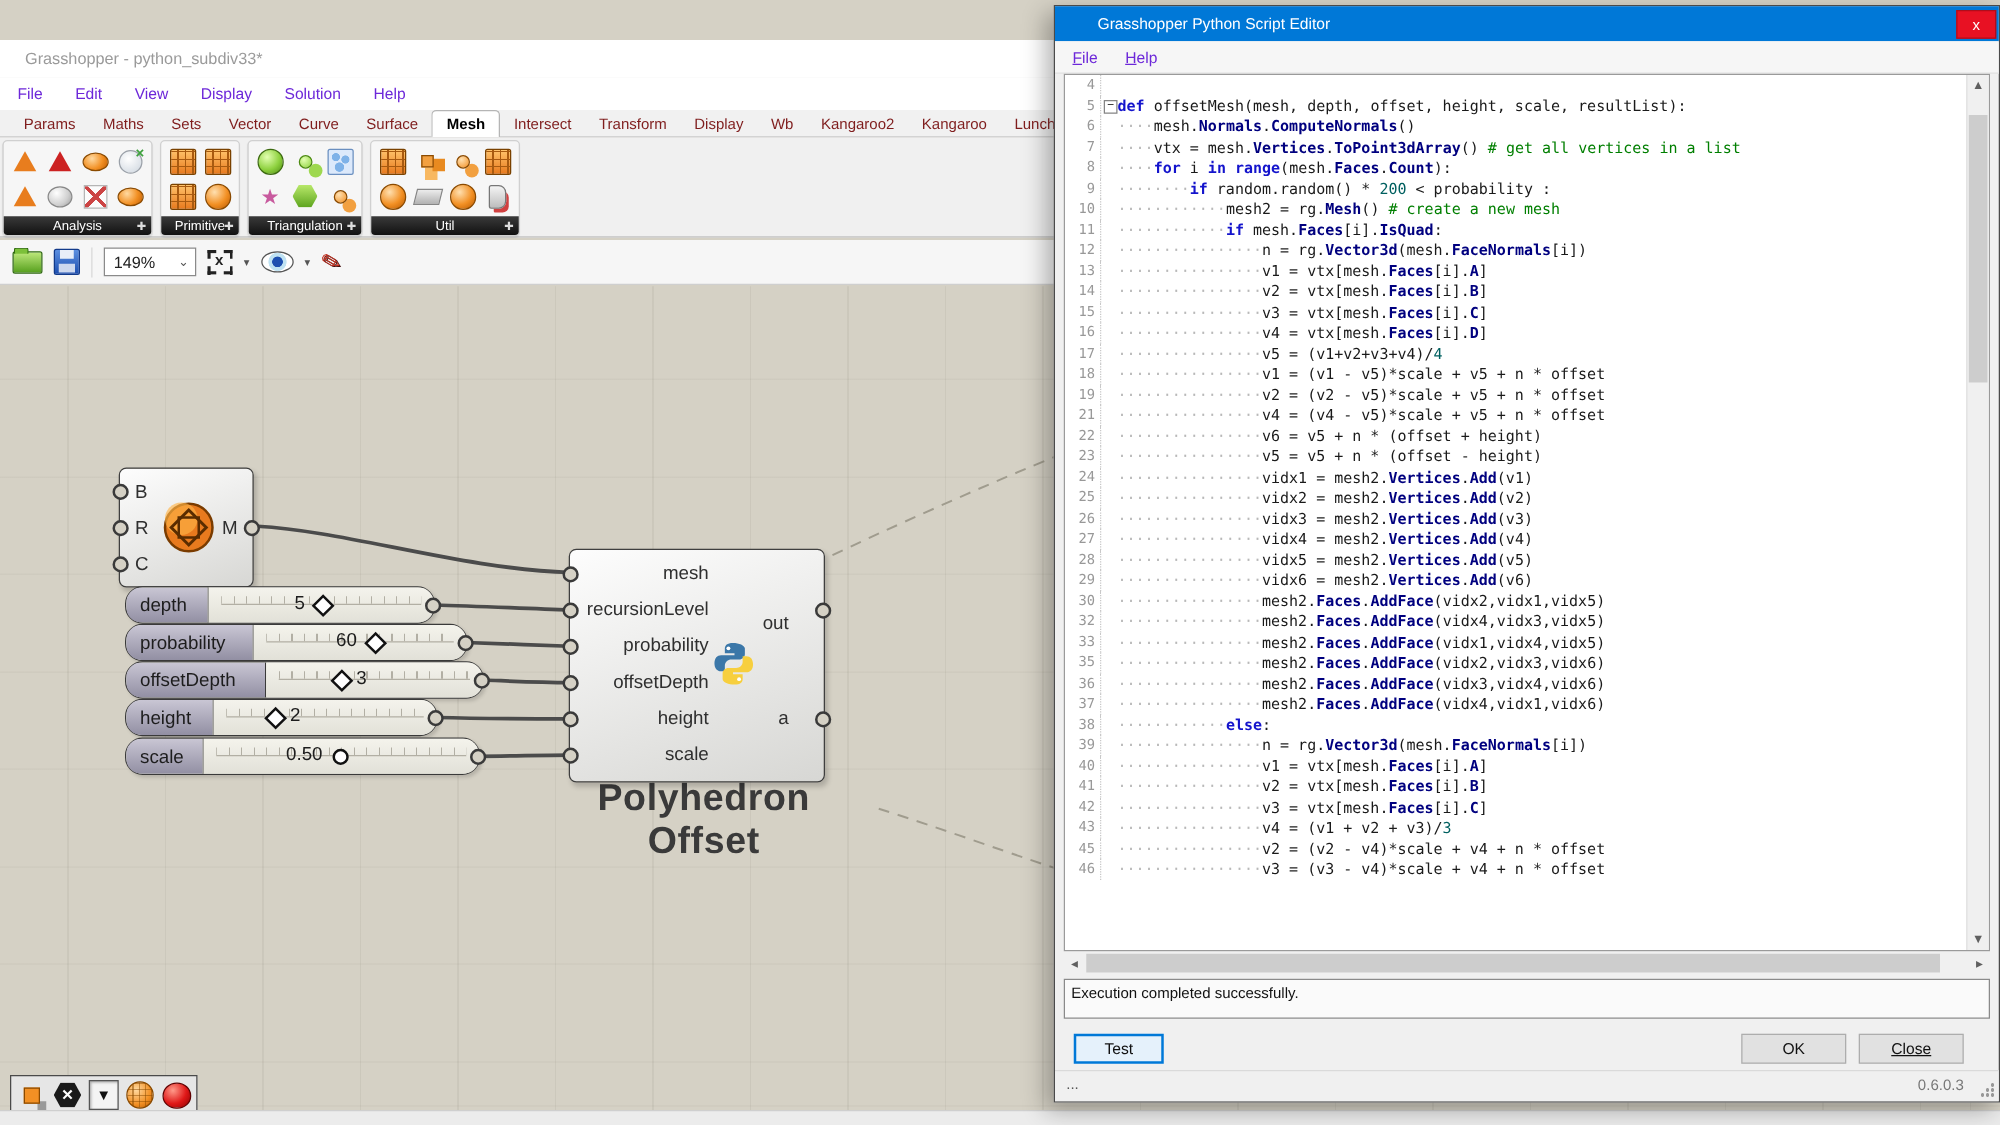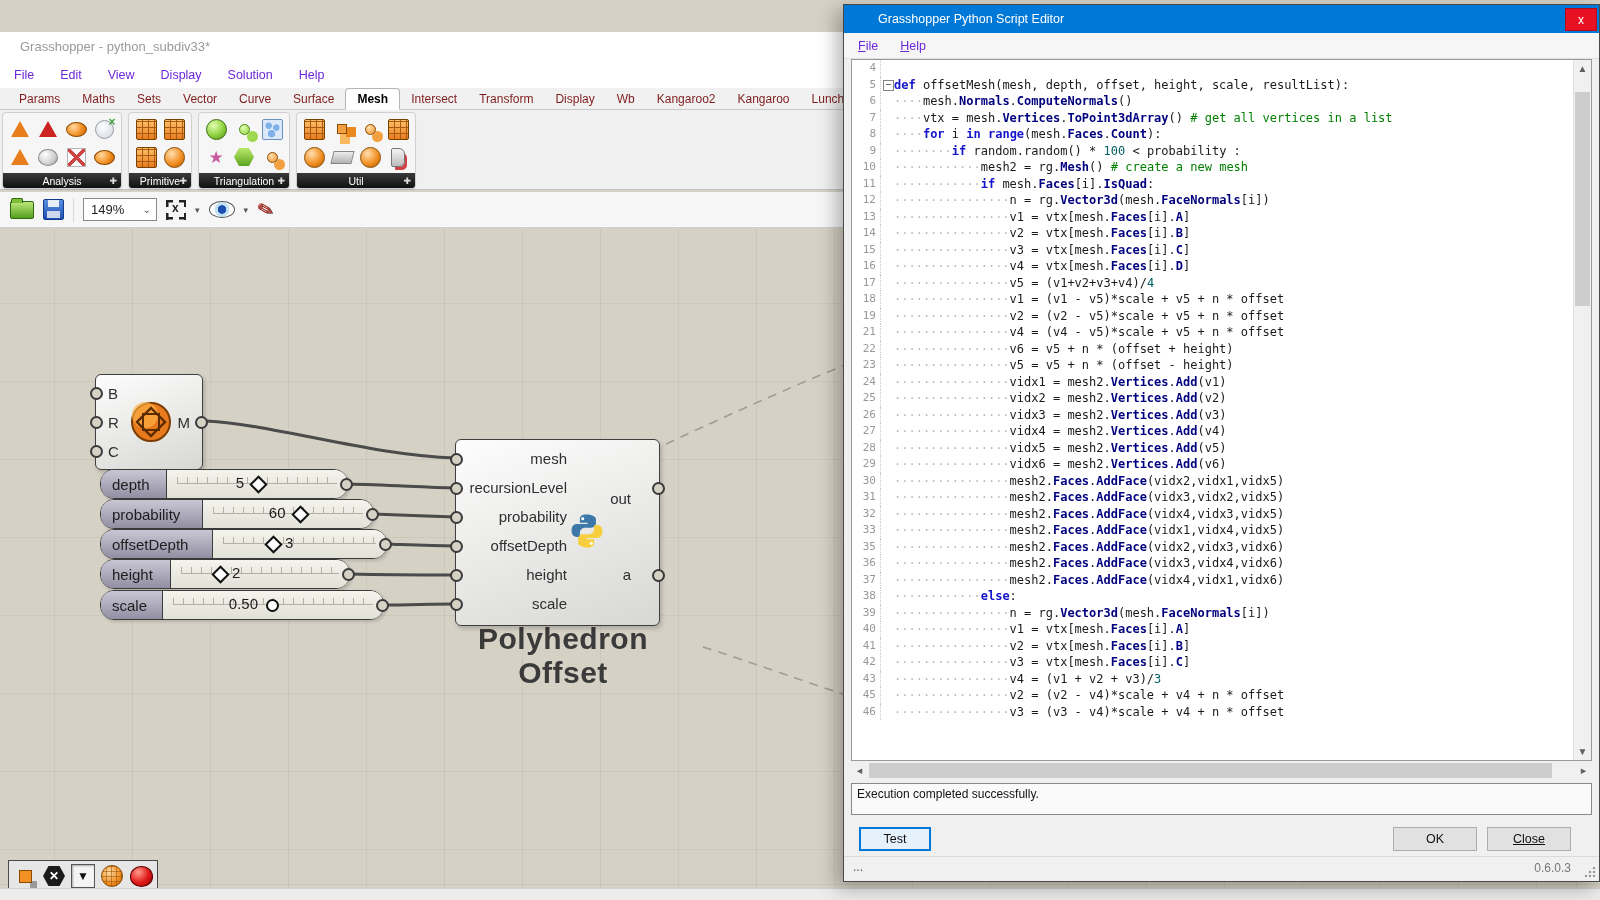--- a/index.html
+++ b/index.html
@@ -414,42 +414,41 @@
         <span class="mitem"><u>H</u>elp</span>
       </div>
 
     <div id="code-wrap">
       <div id="code-lines">
           <div class="cl"><span class="ln">4</span><span class="fm"></span><span class="ct"></span></div>
           <div class="cl"><span class="ln">5</span><span class="fm"><span class="fbox">−</span></span><span class="ct"><span class="kw">def</span><span> offsetMesh(mesh, depth, offset, height, scale, resultList):</span></span></div>
           <div class="cl"><span class="ln">6</span><span class="fm"></span><span class="ct"><span class="ws">····</span><span>mesh.</span><span class="typ">Normals</span><span>.</span><span class="typ">ComputeNormals</span><span>()</span></span></div>
           <div class="cl"><span class="ln">7</span><span class="fm"></span><span class="ct"><span class="ws">····</span><span>vtx = mesh.</span><span class="typ">Vertices</span><span>.</span><span class="typ">ToPoint3dArray</span><span>() </span><span class="com"># get all vertices in a list</span></span></div>
           <div class="cl"><span class="ln">8</span><span class="fm"></span><span class="ct"><span class="ws">····</span><span class="kw">for</span><span> i </span><span class="kw">in</span><span> </span><span class="kw">range</span><span>(mesh.</span><span class="typ">Faces</span><span>.</span><span class="typ">Count</span><span>):</span></span></div>
-          <div class="cl"><span class="ln">9</span><span class="fm"></span><span class="ct"><span class="ws">········</span><span class="kw">if</span><span> random.random() * </span><span class="num">100</span><span> &lt; probability :</span></span></div>
+          <div class="cl"><span class="ln">9</span><span class="fm"></span><span class="ct"><span class="ws">········</span><span class="kw">if</span><span> random.random() * </span><span class="num">200</span><span> &lt; probability :</span></span></div>
           <div class="cl"><span class="ln">10</span><span class="fm"></span><span class="ct"><span class="ws">············</span><span>mesh2 = rg.</span><span class="typ">Mesh</span><span>() </span><span class="com"># create a new mesh</span></span></div>
           <div class="cl"><span class="ln">11</span><span class="fm"></span><span class="ct"><span class="ws">············</span><span class="kw">if</span><span> mesh.</span><span class="typ">Faces</span><span>[i].</span><span class="typ">IsQuad</span><span>:</span></span></div>
           <div class="cl"><span class="ln">12</span><span class="fm"></span><span class="ct"><span class="ws">················</span><span>n = rg.</span><span class="typ">Vector3d</span><span>(mesh.</span><span class="typ">FaceNormals</span><span>[i])</span></span></div>
           <div class="cl"><span class="ln">13</span><span class="fm"></span><span class="ct"><span class="ws">················</span><span>v1 = vtx[mesh.</span><span class="typ">Faces</span><span>[i].</span><span class="typ">A</span><span>]</span></span></div>
           <div class="cl"><span class="ln">14</span><span class="fm"></span><span class="ct"><span class="ws">················</span><span>v2 = vtx[mesh.</span><span class="typ">Faces</span><span>[i].</span><span class="typ">B</span><span>]</span></span></div>
           <div class="cl"><span class="ln">15</span><span class="fm"></span><span class="ct"><span class="ws">················</span><span>v3 = vtx[mesh.</span><span class="typ">Faces</span><span>[i].</span><span class="typ">C</span><span>]</span></span></div>
           <div class="cl"><span class="ln">16</span><span class="fm"></span><span class="ct"><span class="ws">················</span><span>v4 = vtx[mesh.</span><span class="typ">Faces</span><span>[i].</span><span class="typ">D</span><span>]</span></span></div>
           <div class="cl"><span class="ln">17</span><span class="fm"></span><span class="ct"><span class="ws">················</span><span>v5 = (v1+v2+v3+v4)/</span><span class="num">4</span></span></div>
           <div class="cl"><span class="ln">18</span><span class="fm"></span><span class="ct"><span class="ws">················</span><span>v1 = (v1 - v5)*scale + v5 + n * offset</span></span></div>
           <div class="cl"><span class="ln">19</span><span class="fm"></span><span class="ct"><span class="ws">················</span><span>v2 = (v2 - v5)*scale + v5 + n * offset</span></span></div>
           <div class="cl"><span class="ln">21</span><span class="fm"></span><span class="ct"><span class="ws">················</span><span>v4 = (v4 - v5)*scale + v5 + n * offset</span></span></div>
           <div class="cl"><span class="ln">22</span><span class="fm"></span><span class="ct"><span class="ws">················</span><span>v6 = v5 + n * (offset + height)</span></span></div>
           <div class="cl"><span class="ln">23</span><span class="fm"></span><span class="ct"><span class="ws">················</span><span>v5 = v5 + n * (offset - height)</span></span></div>
           <div class="cl"><span class="ln">24</span><span class="fm"></span><span class="ct"><span class="ws">················</span><span>vidx1 = mesh2.</span><span class="typ">Vertices</span><span>.</span><span class="typ">Add</span><span>(v1)</span></span></div>
           <div class="cl"><span class="ln">25</span><span class="fm"></span><span class="ct"><span class="ws">················</span><span>vidx2 = mesh2.</span><span class="typ">Vertices</span><span>.</span><span class="typ">Add</span><span>(v2)</span></span></div>
           <div class="cl"><span class="ln">26</span><span class="fm"></span><span class="ct"><span class="ws">················</span><span>vidx3 = mesh2.</span><span class="typ">Vertices</span><span>.</span><span class="typ">Add</span><span>(v3)</span></span></div>
           <div class="cl"><span class="ln">27</span><span class="fm"></span><span class="ct"><span class="ws">················</span><span>vidx4 = mesh2.</span><span class="typ">Vertices</span><span>.</span><span class="typ">Add</span><span>(v4)</span></span></div>
           <div class="cl"><span class="ln">28</span><span class="fm"></span><span class="ct"><span class="ws">················</span><span>vidx5 = mesh2.</span><span class="typ">Vertices</span><span>.</span><span class="typ">Add</span><span>(v5)</span></span></div>
           <div class="cl"><span class="ln">29</span><span class="fm"></span><span class="ct"><span class="ws">················</span><span>vidx6 = mesh2.</span><span class="typ">Vertices</span><span>.</span><span class="typ">Add</span><span>(v6)</span></span></div>
           <div class="cl"><span class="ln">30</span><span class="fm"></span><span class="ct"><span class="ws">················</span><span>mesh2.</span><span class="typ">Faces</span><span>.</span><span class="typ">AddFace</span><span>(vidx2,vidx1,vidx5)</span></span></div>
-          <div class="cl"><span class="ln">31</span><span class="fm"></span><span class="ct"><span class="ws">················</span><span>mesh2.</span><span class="typ">Faces</span><span>.</span><span class="typ">AddFace</span><span>(vidx3,vidx2,vidx5)</span></span></div>
           <div class="cl"><span class="ln">32</span><span class="fm"></span><span class="ct"><span class="ws">················</span><span>mesh2.</span><span class="typ">Faces</span><span>.</span><span class="typ">AddFace</span><span>(vidx4,vidx3,vidx5)</span></span></div>
           <div class="cl"><span class="ln">33</span><span class="fm"></span><span class="ct"><span class="ws">················</span><span>mesh2.</span><span class="typ">Faces</span><span>.</span><span class="typ">AddFace</span><span>(vidx1,vidx4,vidx5)</span></span></div>
           <div class="cl"><span class="ln">35</span><span class="fm"></span><span class="ct"><span class="ws">················</span><span>mesh2.</span><span class="typ">Faces</span><span>.</span><span class="typ">AddFace</span><span>(vidx2,vidx3,vidx6)</span></span></div>
           <div class="cl"><span class="ln">36</span><span class="fm"></span><span class="ct"><span class="ws">················</span><span>mesh2.</span><span class="typ">Faces</span><span>.</span><span class="typ">AddFace</span><span>(vidx3,vidx4,vidx6)</span></span></div>
           <div class="cl"><span class="ln">37</span><span class="fm"></span><span class="ct"><span class="ws">················</span><span>mesh2.</span><span class="typ">Faces</span><span>.</span><span class="typ">AddFace</span><span>(vidx4,vidx1,vidx6)</span></span></div>
           <div class="cl"><span class="ln">38</span><span class="fm"></span><span class="ct"><span class="ws">············</span><span class="kw">else</span><span>:</span></span></div>
           <div class="cl"><span class="ln">39</span><span class="fm"></span><span class="ct"><span class="ws">················</span><span>n = rg.</span><span class="typ">Vector3d</span><span>(mesh.</span><span class="typ">FaceNormals</span><span>[i])</span></span></div>
           <div class="cl"><span class="ln">40</span><span class="fm"></span><span class="ct"><span class="ws">················</span><span>v1 = vtx[mesh.</span><span class="typ">Faces</span><span>[i].</span><span class="typ">A</span><span>]</span></span></div>
           <div class="cl"><span class="ln">41</span><span class="fm"></span><span class="ct"><span class="ws">················</span><span>v2 = vtx[mesh.</span><span class="typ">Faces</span><span>[i].</span><span class="typ">B</span><span>]</span></span></div>
           <div class="cl"><span class="ln">42</span><span class="fm"></span><span class="ct"><span class="ws">················</span><span>v3 = vtx[mesh.</span><span class="typ">Faces</span><span>[i].</span><span class="typ">C</span><span>]</span></span></div>

